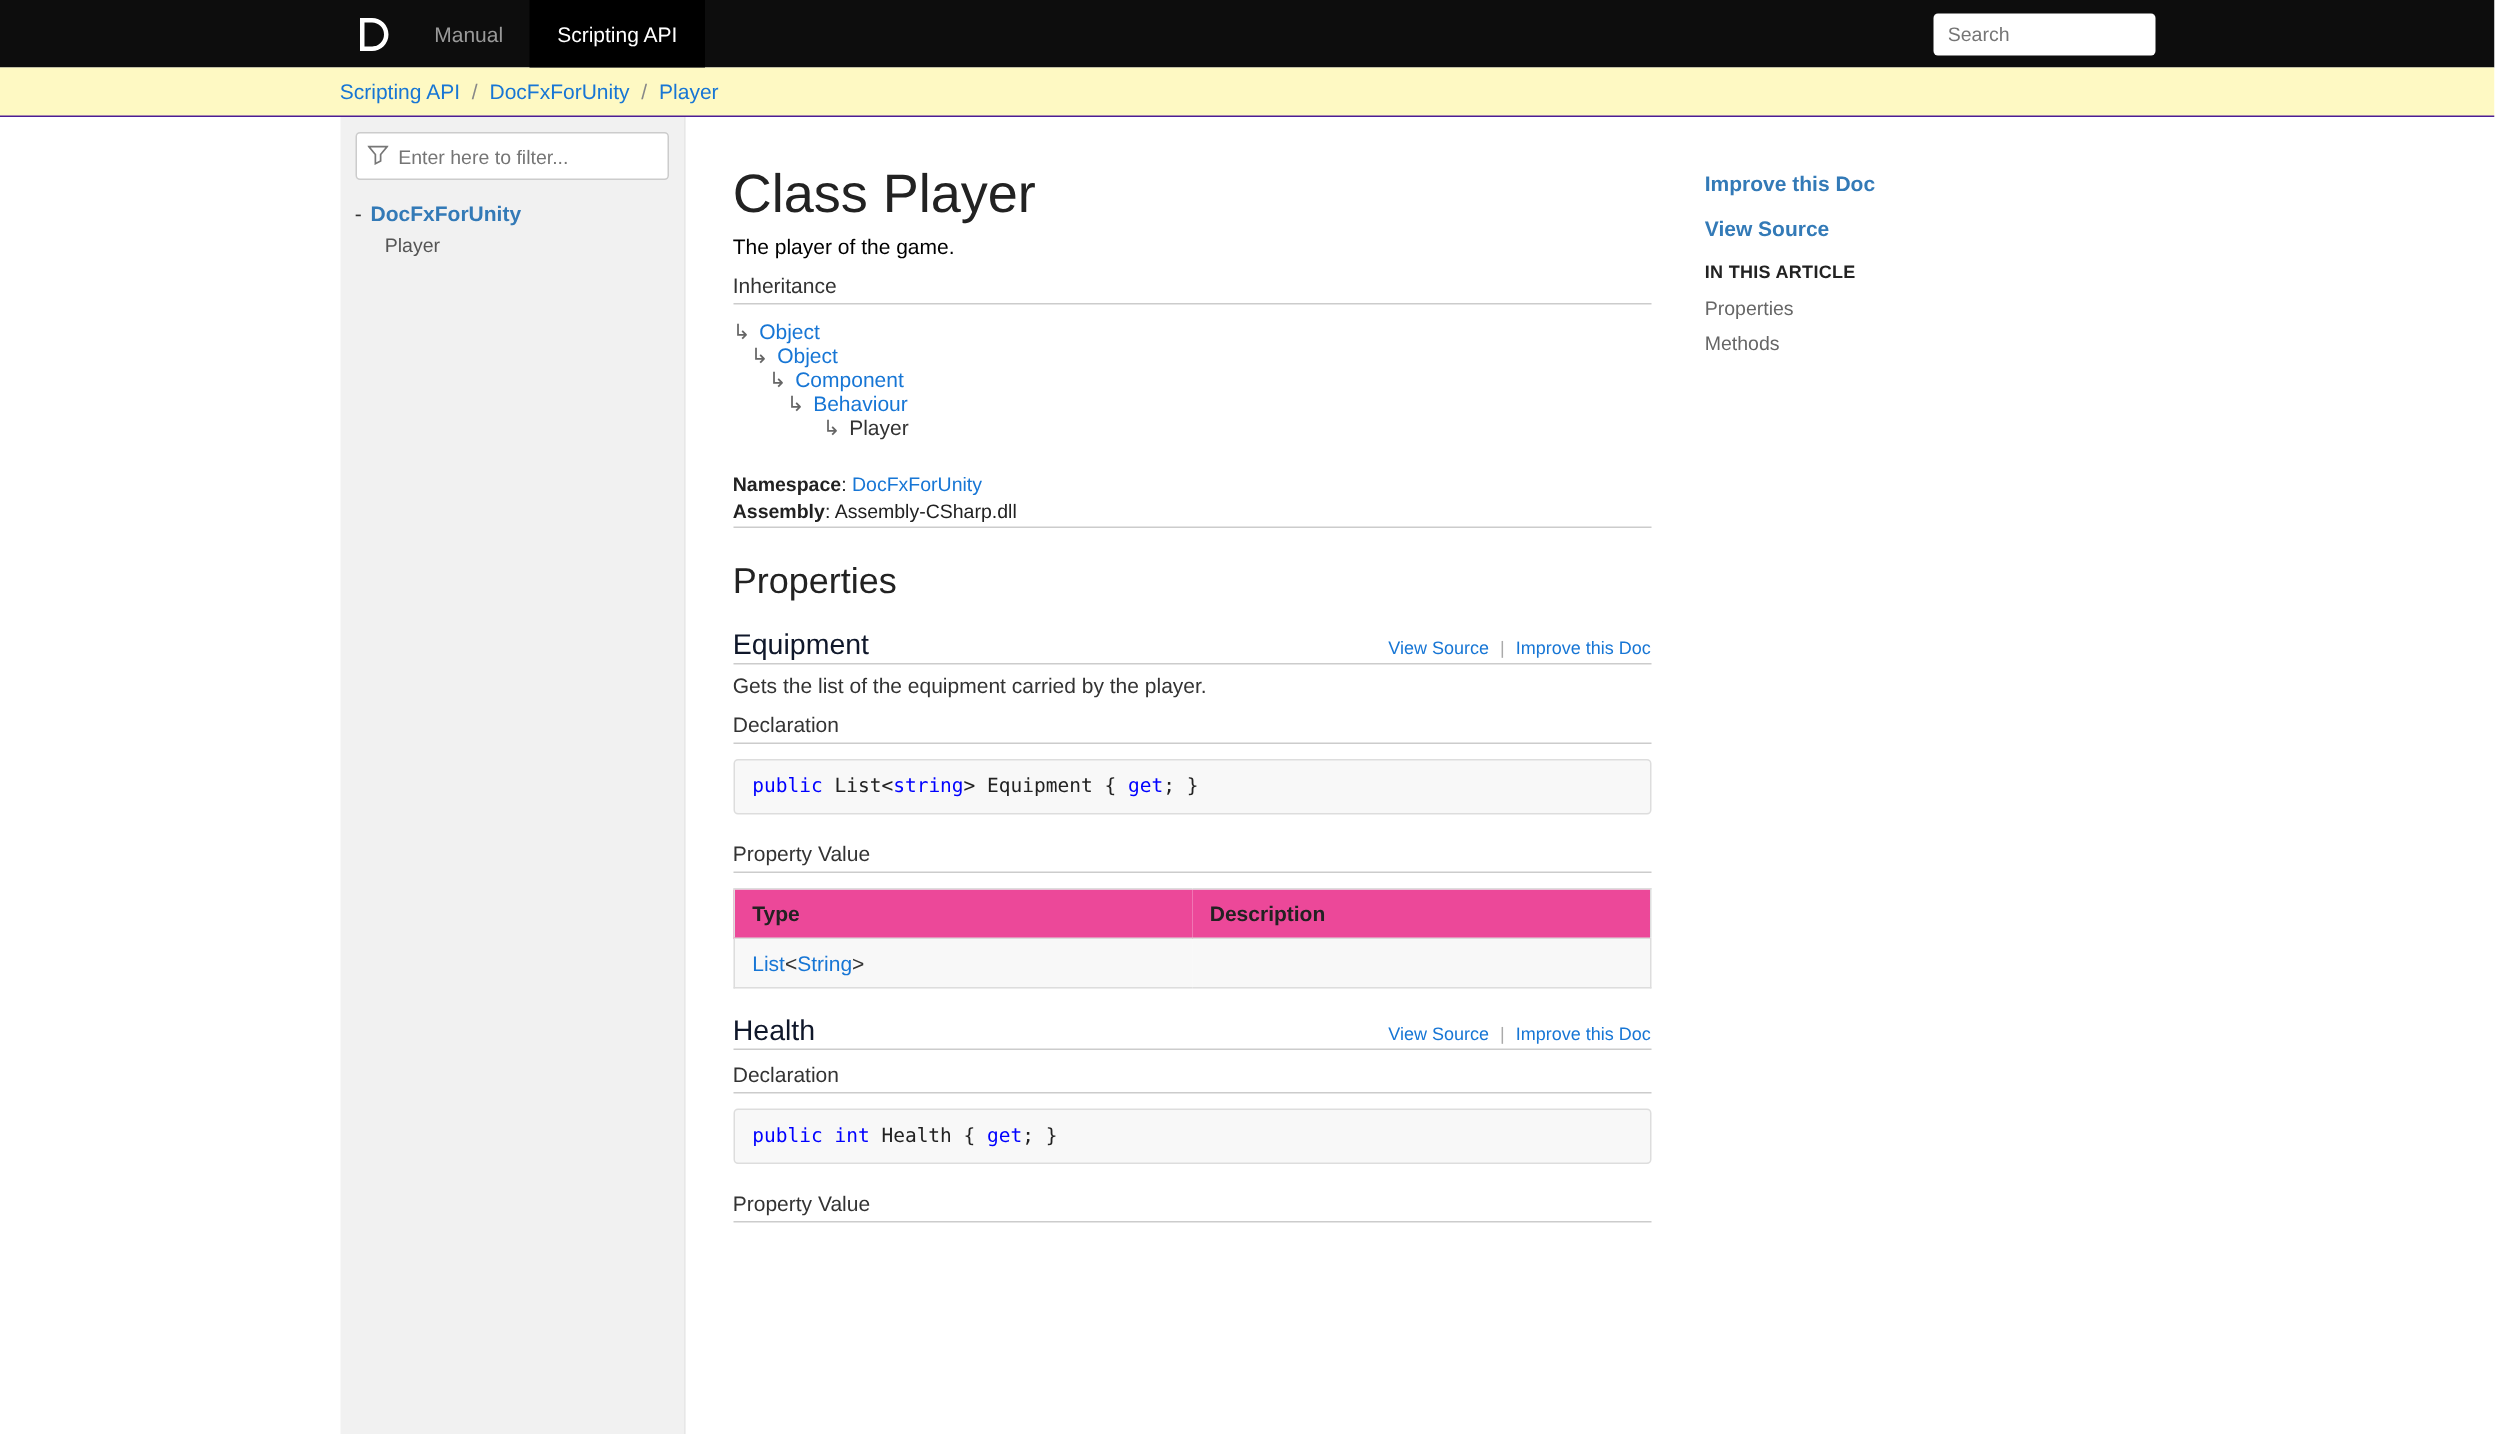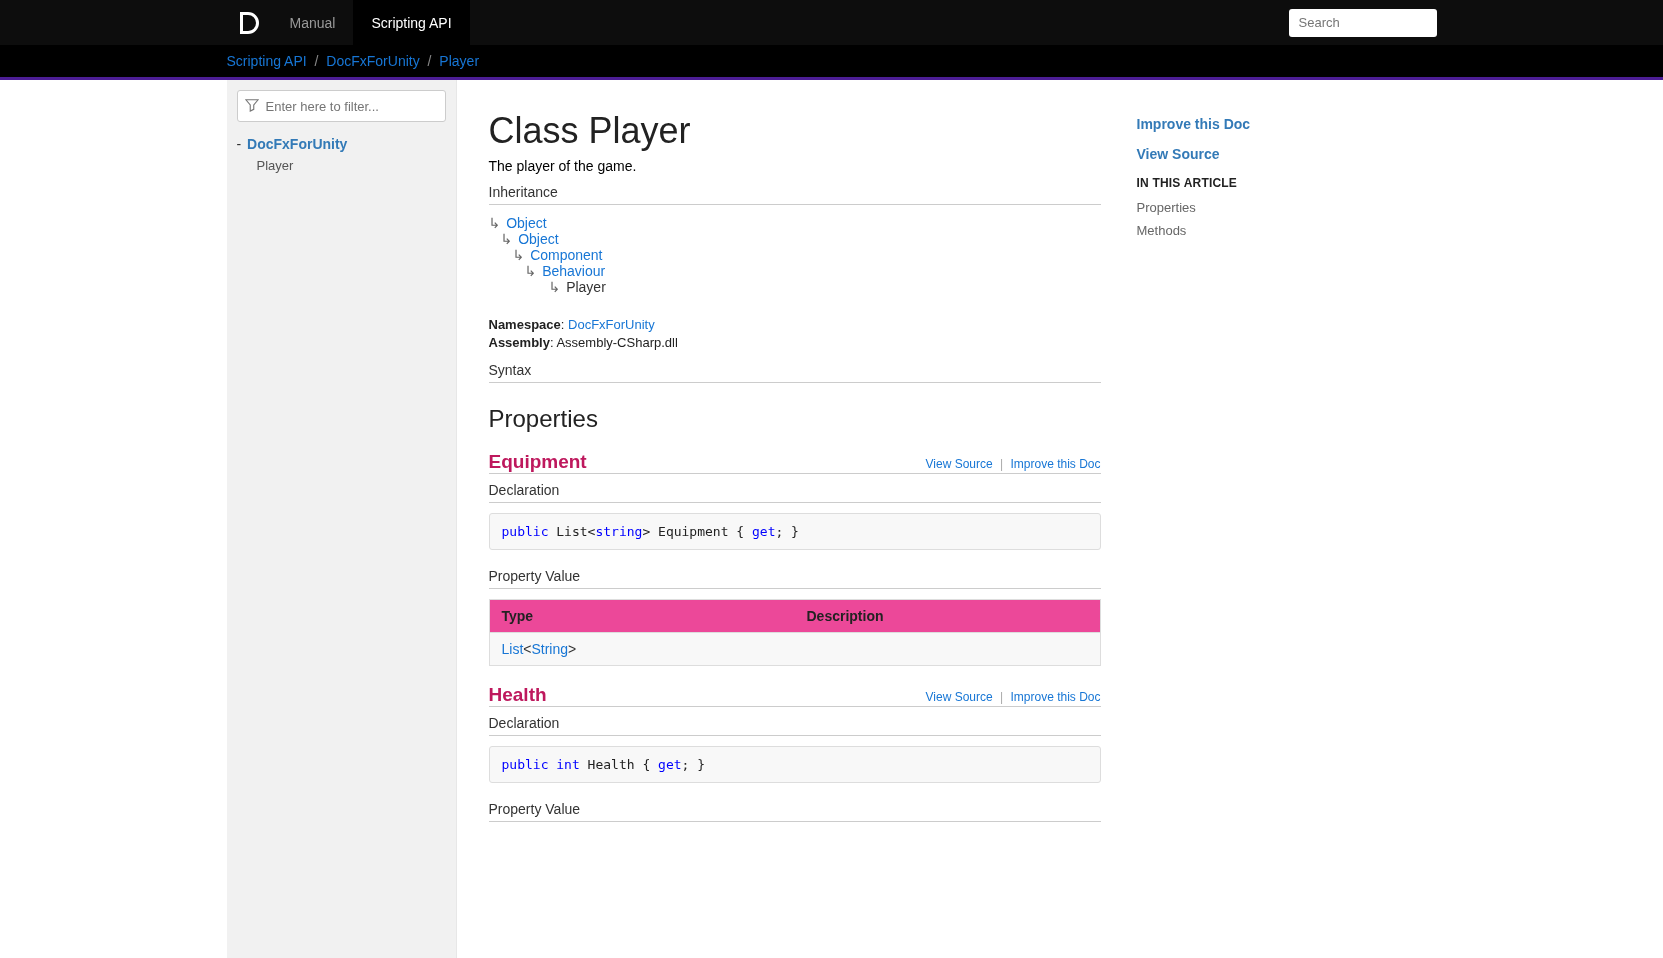--- a/index.html
+++ b/index.html
@@ -10,21 +10,21 @@
 .header { background: #0d0d0d; height: 45px; display: flex; align-items: center; padding: 0 20px; }
 .header-inner { width: 100%; max-width: 1210px; margin: 0 auto; display: flex; align-items: center; }
 .logo { width: 45px; display: flex; justify-content: center; align-items: center; }
 .nav-tabs { display: flex; height: 45px; }
 .nav-tab { padding: 0 18px; display: flex; align-items: center; color: #999; cursor: pointer; font-size: 14px; }
 .nav-tab.active { background: #000; color: #fff; }
 .search-box { margin-left: auto; }
 .search-box input { height: 28px; width: 148px; padding: 0 10px; border: none; border-radius: 3px; font-size: 13px; }
 
 
-.breadcrumb-bar { border-bottom: 3px solid #4c1d95; background: #000000; }
+.breadcrumb-bar { border-bottom: 1px solid #4c1d95; background: #fef9c3; }
 .breadcrumb-inner { max-width: 1210px; margin: 0 auto; padding: 8px 0; font-size: 14px; }
 .breadcrumb-inner .sep { color: #888; margin: 0 4px; }
 .breadcrumb-inner .current { color: #1776d5; }
 
 
 .container { max-width: 1210px; margin: 0 auto; display: flex; min-height: calc(100vh - 80px); }
 
 
 .sidebar { width: 230px; background: #f1f1f1; padding: 10px; border-right: 1px solid #e7e7e7; flex-shrink: 0; }
 .filter-box { position: relative; margin-bottom: 14px; }
@@ -54,21 +54,21 @@
 .meta-line { font-size: 13px; margin: 3px 0; }
 .meta-label { font-weight: 700; color: #222; }
 
 .code-block { border: 1px solid #ddd; background: #f8f8f8; border-radius: 3px; padding: 10px 12px; font-family: Consolas, Menlo, monospace; font-size: 13px; margin: 6px 0 18px 0; white-space: pre; overflow-x: auto; }
 .kw { color: #0000ff; }
 .typename { color: #267f99; }
 .membername { color: #333; }
 
 h2.section-h2 { font-size: 24px; font-weight: 400; margin: 22px 0 14px 0; color: #222; }
 .prop-header { display: flex; align-items: baseline; border-bottom: 1px solid #ccc; margin-bottom: 6px; margin-top: 18px; }
-.prop-name { font-size: 19px; font-weight: 700; color: #be185d; flex: 1; }
+.prop-name { font-size: 19px; font-weight: 400; color: #0f172a; flex: 1; }
 .prop-links { font-size: 12px; }
 .prop-links .pipe { color: #aaa; margin: 0 4px; }
 
 .desc-text { font-size: 14px; color: #333; margin-bottom: 10px; }
 
 table.tbl { width: 100%; border-collapse: collapse; margin: 4px 0 10px 0; border: 1px solid #ddd; font-size: 14px; }
 table.tbl th { text-align: left; padding: 8px 12px; font-weight: 700; background: #ec4899; border-bottom: 1px solid #ddd; }
 table.tbl td { padding: 8px 12px; background: #f8f8f8; border-top: 1px solid #ddd; }
 .type-cell .angle { color: #333; }
 
@@ -145,33 +145,33 @@
         <div class="inh-level" style="padding-left:60px"><span class="arrow">↳</span> <span class="inh-plain">Player</span></div>
       </div>
 
       <div class="meta-line">
         <span class="meta-label">Namespace</span>: <a href="#">DocFxForUnity</a>
       </div>
       <div class="meta-line">
         <span class="meta-label">Assembly</span>: <span>Assembly-CSharp.dll</span>
       </div>
 
-      <div class="section-small-title" style="margin-top:12px">Syntax</div>
       <div class="divider"></div>
 
       <h2 class="section-h2">Properties</h2>
 
       <div class="prop-header">
         <div class="prop-name">Equipment</div>
         <div class="prop-links">
           <a href="#">View Source</a>
           <span class="pipe">|</span>
           <a href="#">Improve this Doc</a>
         </div>
       </div>
+      <div class="desc-text">Gets the list of the equipment carried by the player.</div>
       <div class="section-small-title">Declaration</div>
       <div class="divider"></div>
       <div class="code-block"><span class="kw">public</span> List&lt;<span class="kw">string</span>&gt; Equipment { <span class="kw">get</span>; }</div>
 
       <div class="section-small-title">Property Value</div>
       <div class="divider"></div>
       <table class="tbl">
         <thead>
             <tr>
           <th style="width:50%">Type</th>

